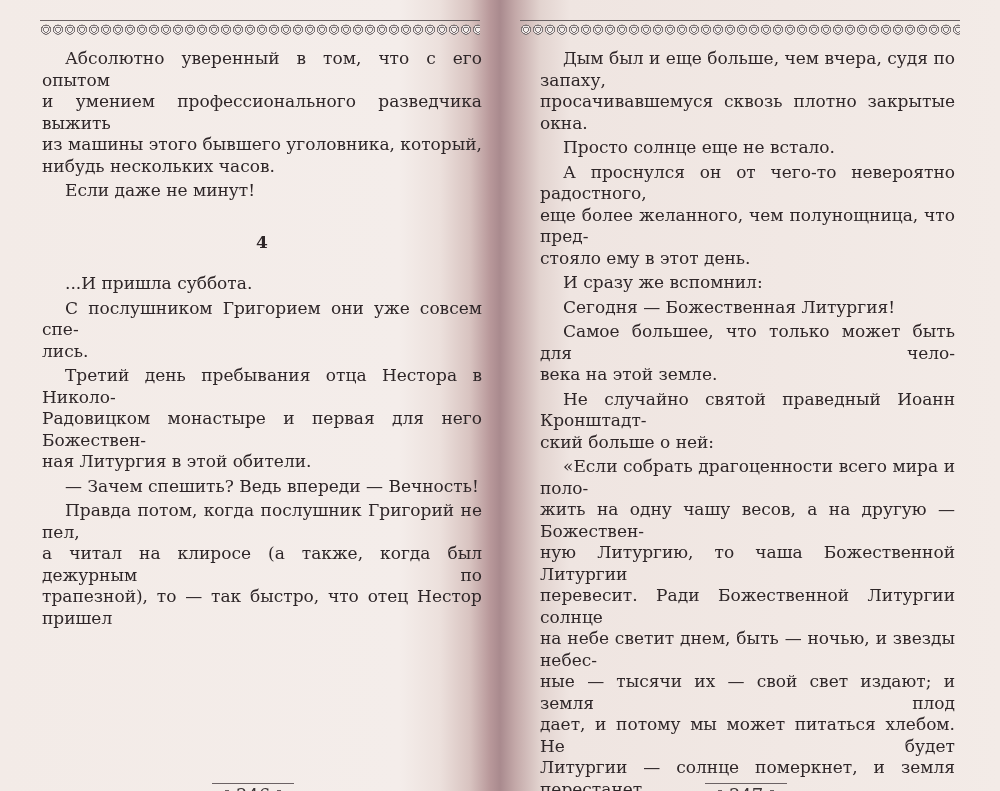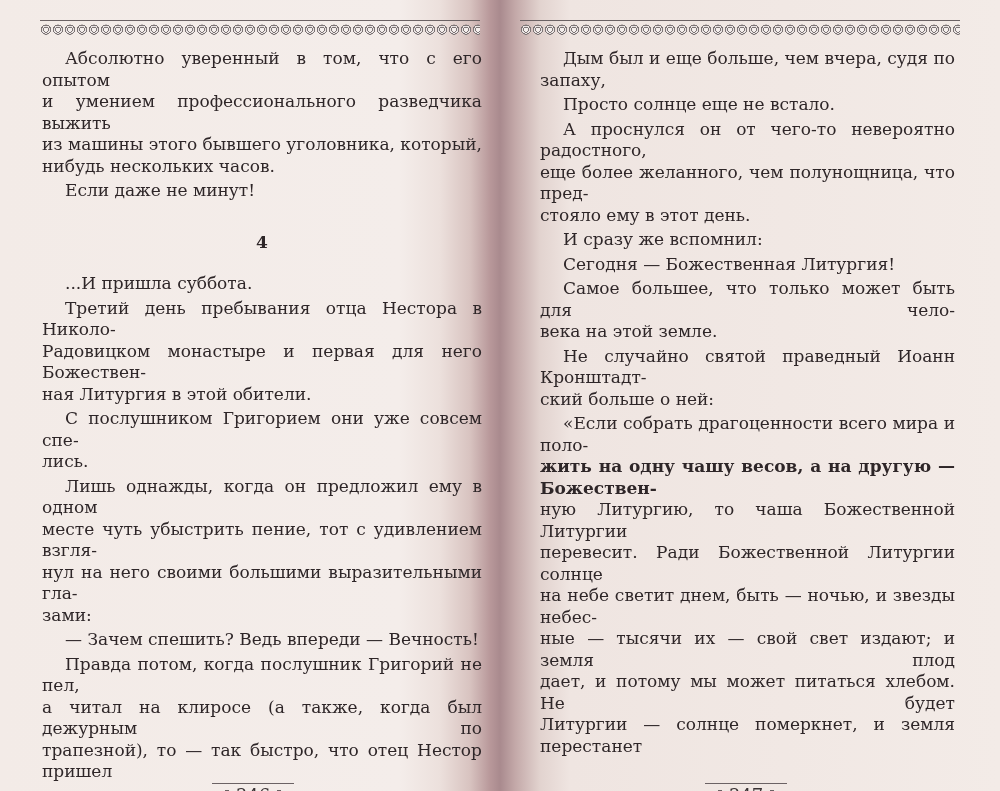--- a/index.html
+++ b/index.html
@@ -82,33 +82,27 @@
           <div class="p">
             <span class="ln first">Если даже не минут!</span>
           </div>
         </div>
       <div class="chapter-num">4</div>
       <div id="left-after">
           <div class="p">
             <span class="ln first">...И пришла суббота.</span>
           </div>
           <div class="p">
-            <span class="ln first" style="text-align-last: justify;">Третий день пребывания отца Нестора в Николо-</span>
-            <span class="ln" style="text-align-last: justify;">Радовицком монастыре и первая для него Божествен-</span>
-            <span class="ln">ная Литургия в этой обители.</span>
-          </div>
-          <div class="p">
             <span class="ln first" style="text-align-last: justify;">С послушником Григорием они уже совсем спе-</span>
             <span class="ln">лись.</span>
           </div>
           <div class="p">
-            <span class="ln first" style="text-align-last: justify;">Лишь однажды, когда он предложил ему в одном</span>
-            <span class="ln" style="text-align-last: justify;">месте чуть убыстрить пение, тот с удивлением взгля-</span>
-            <span class="ln" style="text-align-last: justify;">нул на него своими большими выразительными гла-</span>
-            <span class="ln">зами:</span>
+            <span class="ln first" style="text-align-last: justify;">Третий день пребывания отца Нестора в Николо-</span>
+            <span class="ln" style="text-align-last: justify;">Радовицком монастыре и первая для него Божествен-</span>
+            <span class="ln">ная Литургия в этой обители.</span>
           </div>
           <div class="p">
             <span class="ln first">— Зачем спешить? Ведь впереди — Вечность!</span>
           </div>
           <div class="p">
             <span class="ln first" style="text-align-last: justify;">Правда потом, когда послушник Григорий не пел,</span>
             <span class="ln" style="text-align-last: justify;">а читал на клиросе (а также, когда был дежурным по</span>
             <span class="ln" style="text-align-last: justify;">трапезной), то — так быстро, что отец Нестор пришел</span>
           </div>
         </div>
@@ -119,20 +113,21 @@
       <span class="swirl"></span>
     </div>
   </div>
 
   <div class="page right">
     <div class="ornament"></div>
     <div class="text">
       <div id="right-paras">
           <div class="p">
             <span class="ln first" style="text-align-last: justify;">Дым был и еще больше, чем вчера, судя по запаху,</span>
+            <span class="ln">просачивавшемуся сквозь плотно закрытые окна.</span>
           </div>
           <div class="p">
             <span class="ln first">Просто солнце еще не встало.</span>
           </div>
           <div class="p">
             <span class="ln first" style="text-align-last: justify;">А проснулся он от чего-то невероятно радостного,</span>
             <span class="ln" style="text-align-last: justify;">еще более желанного, чем полунощница, что пред-</span>
             <span class="ln">стояло ему в этот день.</span>
           </div>
           <div class="p">
@@ -144,21 +139,21 @@
           <div class="p">
             <span class="ln first" style="text-align-last: justify;">Самое большее, что только может быть для чело-</span>
             <span class="ln">века на этой земле.</span>
           </div>
           <div class="p">
             <span class="ln first" style="text-align-last: justify;">Не случайно святой праведный Иоанн Кронштадт-</span>
             <span class="ln">ский больше о ней:</span>
           </div>
           <div class="p">
             <span class="ln first" style="text-align-last: justify;">«Если собрать драгоценности всего мира и поло-</span>
-            <span class="ln" style="text-align-last: justify; font-weight: bold;">жить на одну чашу весов, а на другую — Божествен-</span>
+            <span class="ln" style="text-align-last: justify;">жить на одну чашу весов, а на другую — Божествен-</span>
             <span class="ln" style="text-align-last: justify;">ную Литургию, то чаша Божественной Литургии</span>
             <span class="ln" style="text-align-last: justify;">перевесит. Ради Божественной Литургии солнце</span>
             <span class="ln" style="text-align-last: justify;">на небе светит днем, быть — ночью, и звезды небес-</span>
             <span class="ln" style="text-align-last: justify;">ные — тысячи их — свой свет издают; и земля плод</span>
             <span class="ln" style="text-align-last: justify;">дает, и потому мы может питаться хлебом. Не будет</span>
             <span class="ln" style="text-align-last: justify;">Литургии — солнце померкнет, и земля перестанет</span>
           </div>
         </div>
 
     </div>

